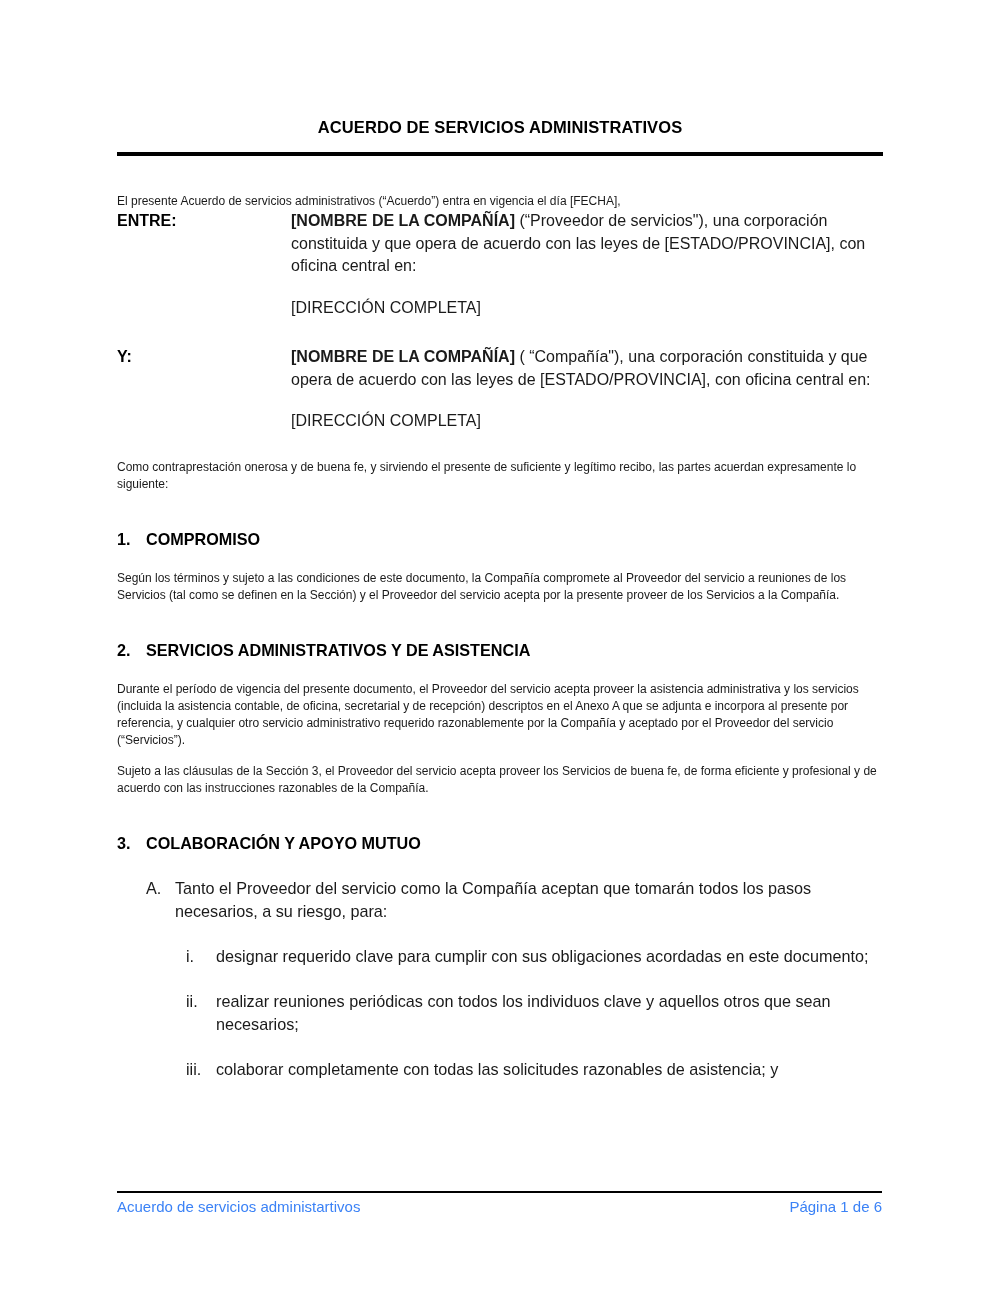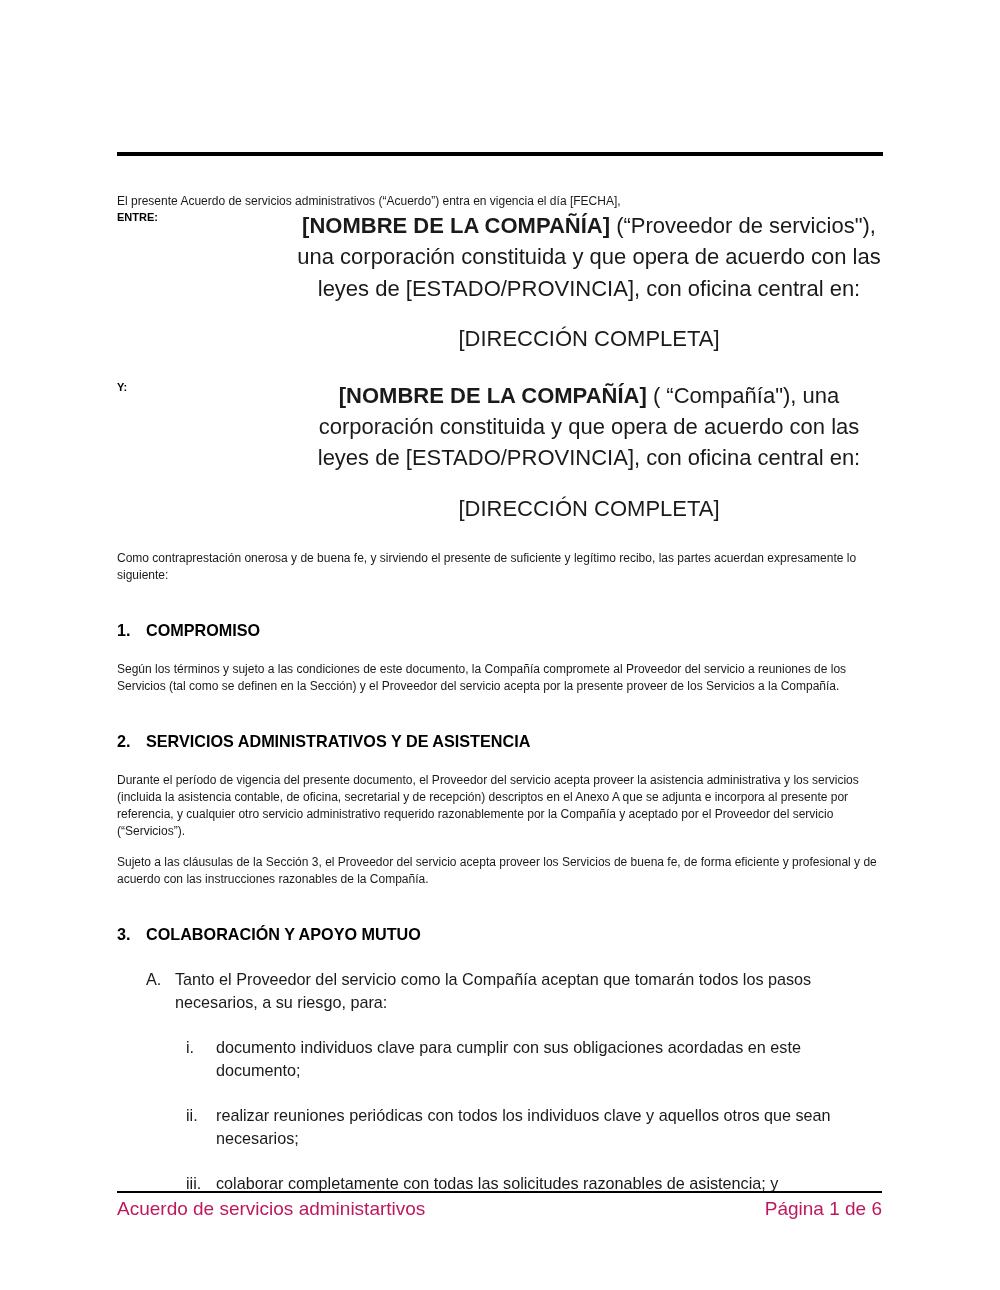--- a/index.html
+++ b/index.html
@@ -70,30 +70,29 @@
   }
 
   
   .party-block {
     display: flex;
     align-items: flex-start;
     margin-bottom: 26px;
   }
   .party-label {
     flex: 0 0 174px;
-    font-size: 11px;
+    font-size: 16px;
     font-weight: bold;
     line-height: 1.42;
   }
   .party-body {
     flex: 1 1 auto;
-    font-size: 22px;
-    line-height: 1.42;
-    color: #1a1a1a;
-    text-align: center;
+    font-size: 16px;
+    line-height: 1.42;
+    color: #1a1a1a;
   }
   .party-body .pname {
     font-weight: bold;
   }
   .party-address {
     margin-top: 19px;
   }
 
   .consideration {
     margin-top: 12px;
@@ -179,32 +178,35 @@
     background: #000000;
   }
   .doc-footer {
     position: absolute;
     left: 117px;
     top: 1196px;
     width: 765px;
     display: flex;
     justify-content: space-between;
     align-items: baseline;
-    font-size: 19px;
+    font-size: 15px;
     line-height: 1.4;
-    color: #be185d;
+    color: #3b82f6;
   }
   .footer-left { text-align: left; }
   .footer-right { text-align: left; }
 </style>
 </head>
 <body>
 
 <div class="page">
 
+  <div class="doc-header">
+    <h1 class="doc-title">ACUERDO DE SERVICIOS ADMINISTRATIVOS</h1>
+  </div>
   <div class="header-rule"></div>
 
   <div class="body-col">
 
     <p class="para intro-para">El presente Acuerdo de servicios administrativos (“Acuerdo”) entra en vigencia el día [FECHA],</p>
 
     <div class="party-block">
       <div class="party-label">ENTRE:</div>
       <div class="party-body">
         <span class="pname">[NOMBRE DE LA COMPAÑÍA]</span><span> (“Proveedor de servicios"), una corporación constituida y que opera de acuerdo con las leyes de [ESTADO/PROVINCIA], con oficina central en:</span>
@@ -252,21 +254,21 @@
       <div class="alpha-list">
         <div class="alpha-item">
           <span class="alpha-marker">A.</span>
           <span class="alpha-text">Tanto el Proveedor del servicio como la Compañía aceptan que tomarán todos los pasos necesarios, a su riesgo, para:</span>
         </div>
       </div>
 
       <div class="roman-list">
         <div class="roman-item">
           <span class="roman-marker">i.</span>
-          <span class="roman-text">documento individuos clave para cumplir con sus obligaciones acordadas en este documento;</span>
+          <span class="roman-text">designar requerido clave para cumplir con sus obligaciones acordadas en este documento;</span>
         </div>
         <div class="roman-item">
           <span class="roman-marker">ii.</span>
           <span class="roman-text">realizar reuniones periódicas con todos los individuos clave y aquellos otros que sean necesarios;</span>
         </div>
         <div class="roman-item">
           <span class="roman-marker">iii.</span>
           <span class="roman-text">colaborar completamente con todas las solicitudes razonables de asistencia; y</span>
         </div>
       </div>

